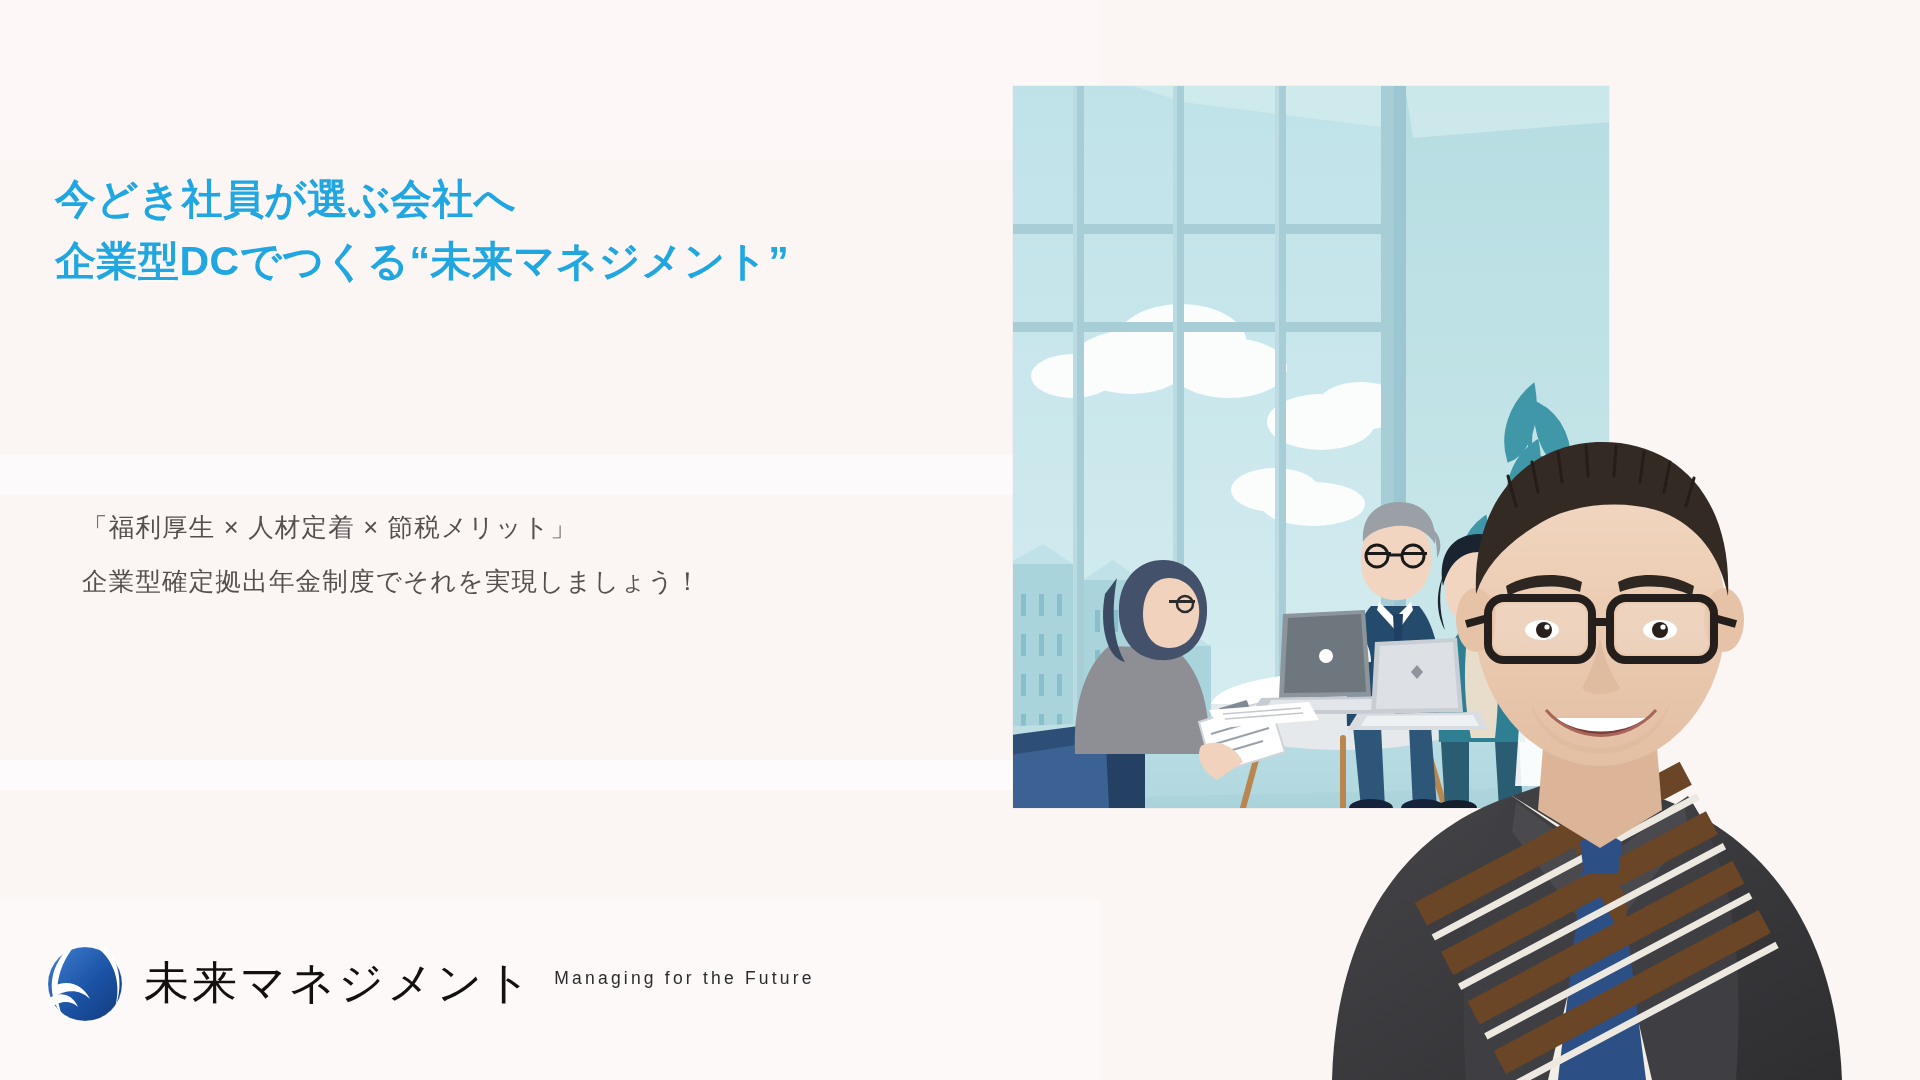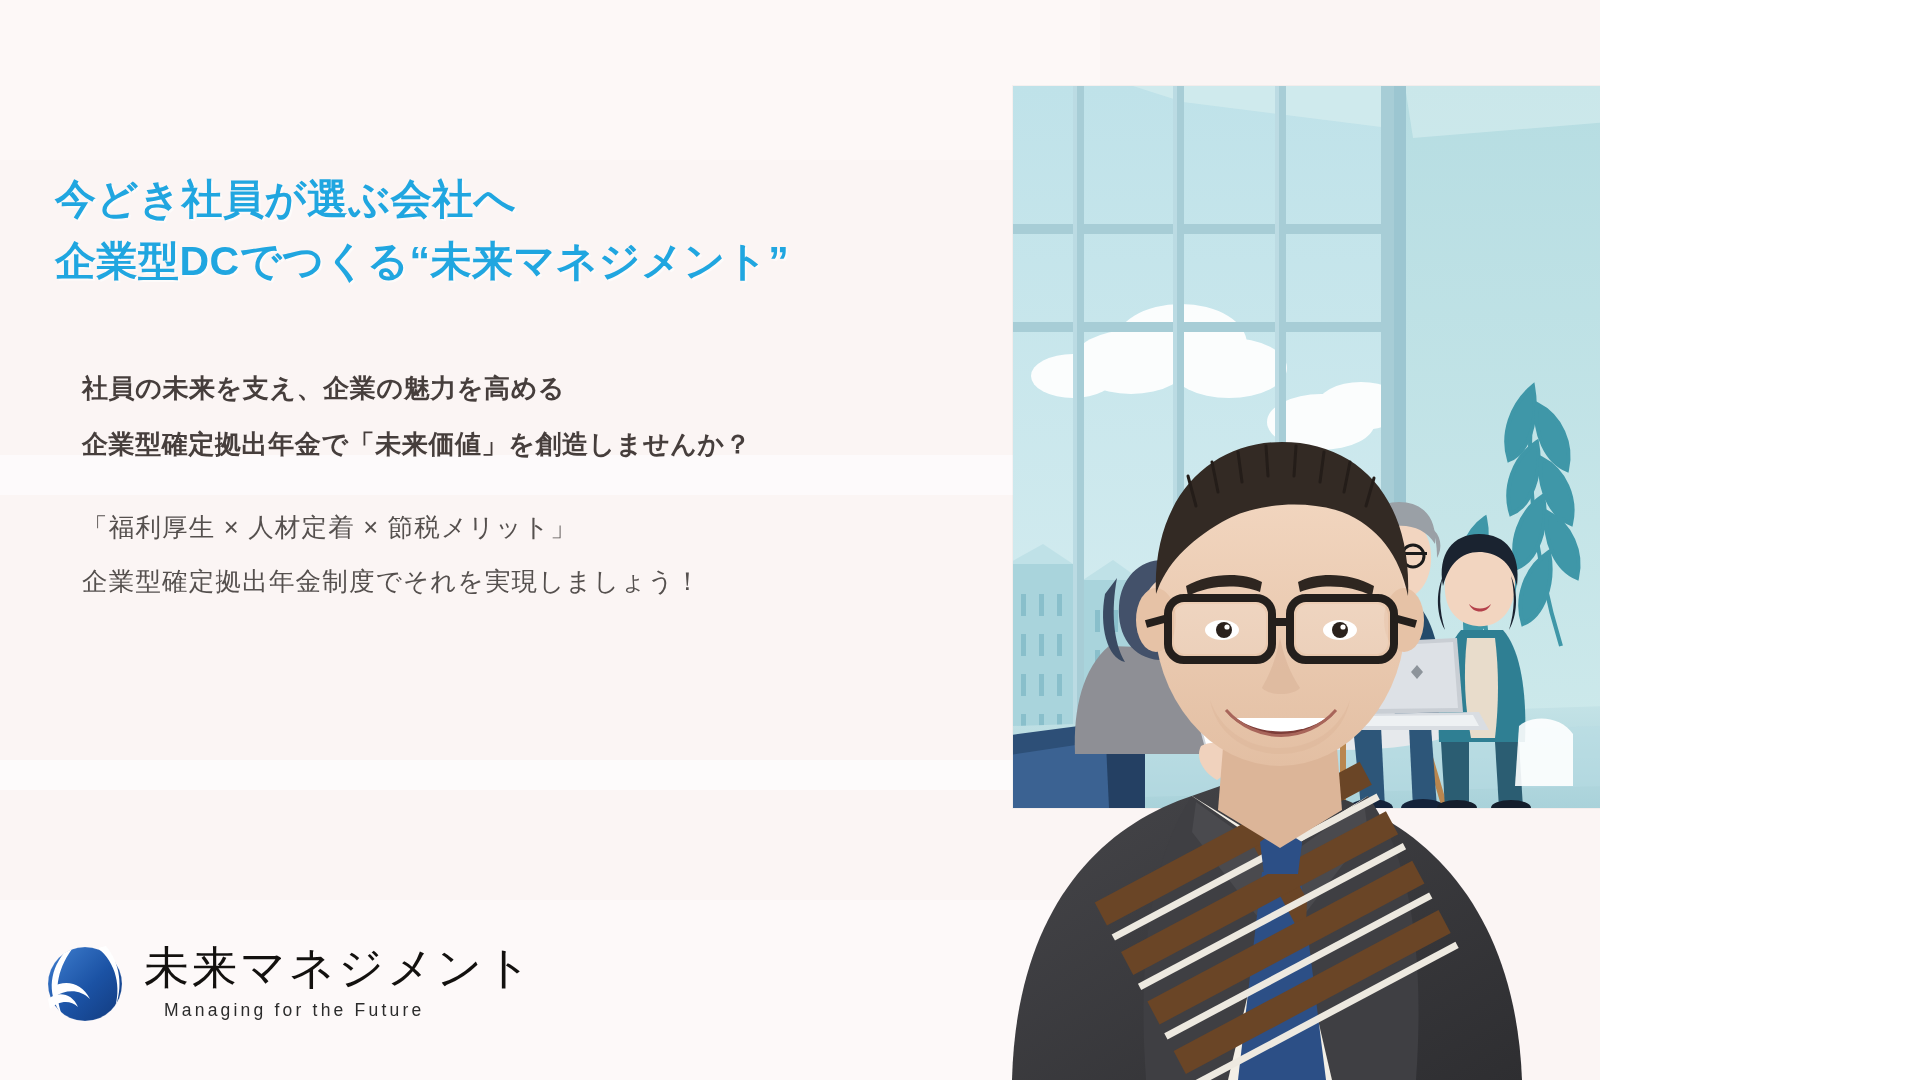--- a/index.html
+++ b/index.html
@@ -4,21 +4,21 @@
 <title>企業型DC セミナー バナー</title>
 <style>
   * { margin:0; padding:0; box-sizing:border-box; }
   html, body {
     width:1920px; height:1080px;
     overflow:hidden;
     font-family:"Liberation Sans","DejaVu Sans",sans-serif;
   }
   #stage {
     position:relative;
-    width:1600px; height:1080px;
+    width:1920px; height:1080px;
     background:#fbf5f4;
     overflow:hidden;
   }
   
   .bg-band {
     position:absolute; left:0; width:1100px;
     background:#fdfafa;
     pointer-events:none;
   }
   .bg-band.b1 { top:0px;   height:160px; background:#fdf8f7; }
@@ -64,21 +64,21 @@
 
   
   .logo-wrap {
     position:absolute;
     left:42px; top:935px;
     display:flex;
     align-items:center;
     gap:16px;
   }
   .logo-mark { width:86px; height:95px; flex:0 0 auto; }
-  .logo-text { display:flex; flex-direction:column; justify-content:center; }
+  .logo-text { display:flex; justify-content:center; }
   .logo-name {
     font-size:45px;
     color:#13110f;
     font-weight:400;
     letter-spacing:3px;
     line-height:1.05;
     white-space:nowrap;
   }
   .logo-tag {
     font-size:17.5px;
@@ -118,24 +118,20 @@
   <div class="bg-band b1"></div>
   <div class="bg-band b2"></div>
   <div class="bg-band b3"></div>
   <div class="bg-band b4"></div>
 
   <div class="headline">
     <span class="l1">今どき社員が選ぶ会社へ</span>
     <span class="l2">企業型DCでつくる“未来マネジメント”</span>
   </div>
 
-  <div class="lead">
-    <div>社員の未来を支え、企業の魅力を高める</div>
-    <div>企業型確定拠出年金で「未来価値」を創造しませんか？</div>
-  </div>
 
   <div class="body-copy">
     <div>「福利厚生 × 人材定着 × 節税メリット」</div>
     <div>企業型確定拠出年金制度でそれを実現しましょう！</div>
   </div>
 
   <div class="logo-wrap">
     <span class="logo-mark">
       <svg viewBox="0 0 86 95" xmlns="http://www.w3.org/2000/svg">
         <defs>

